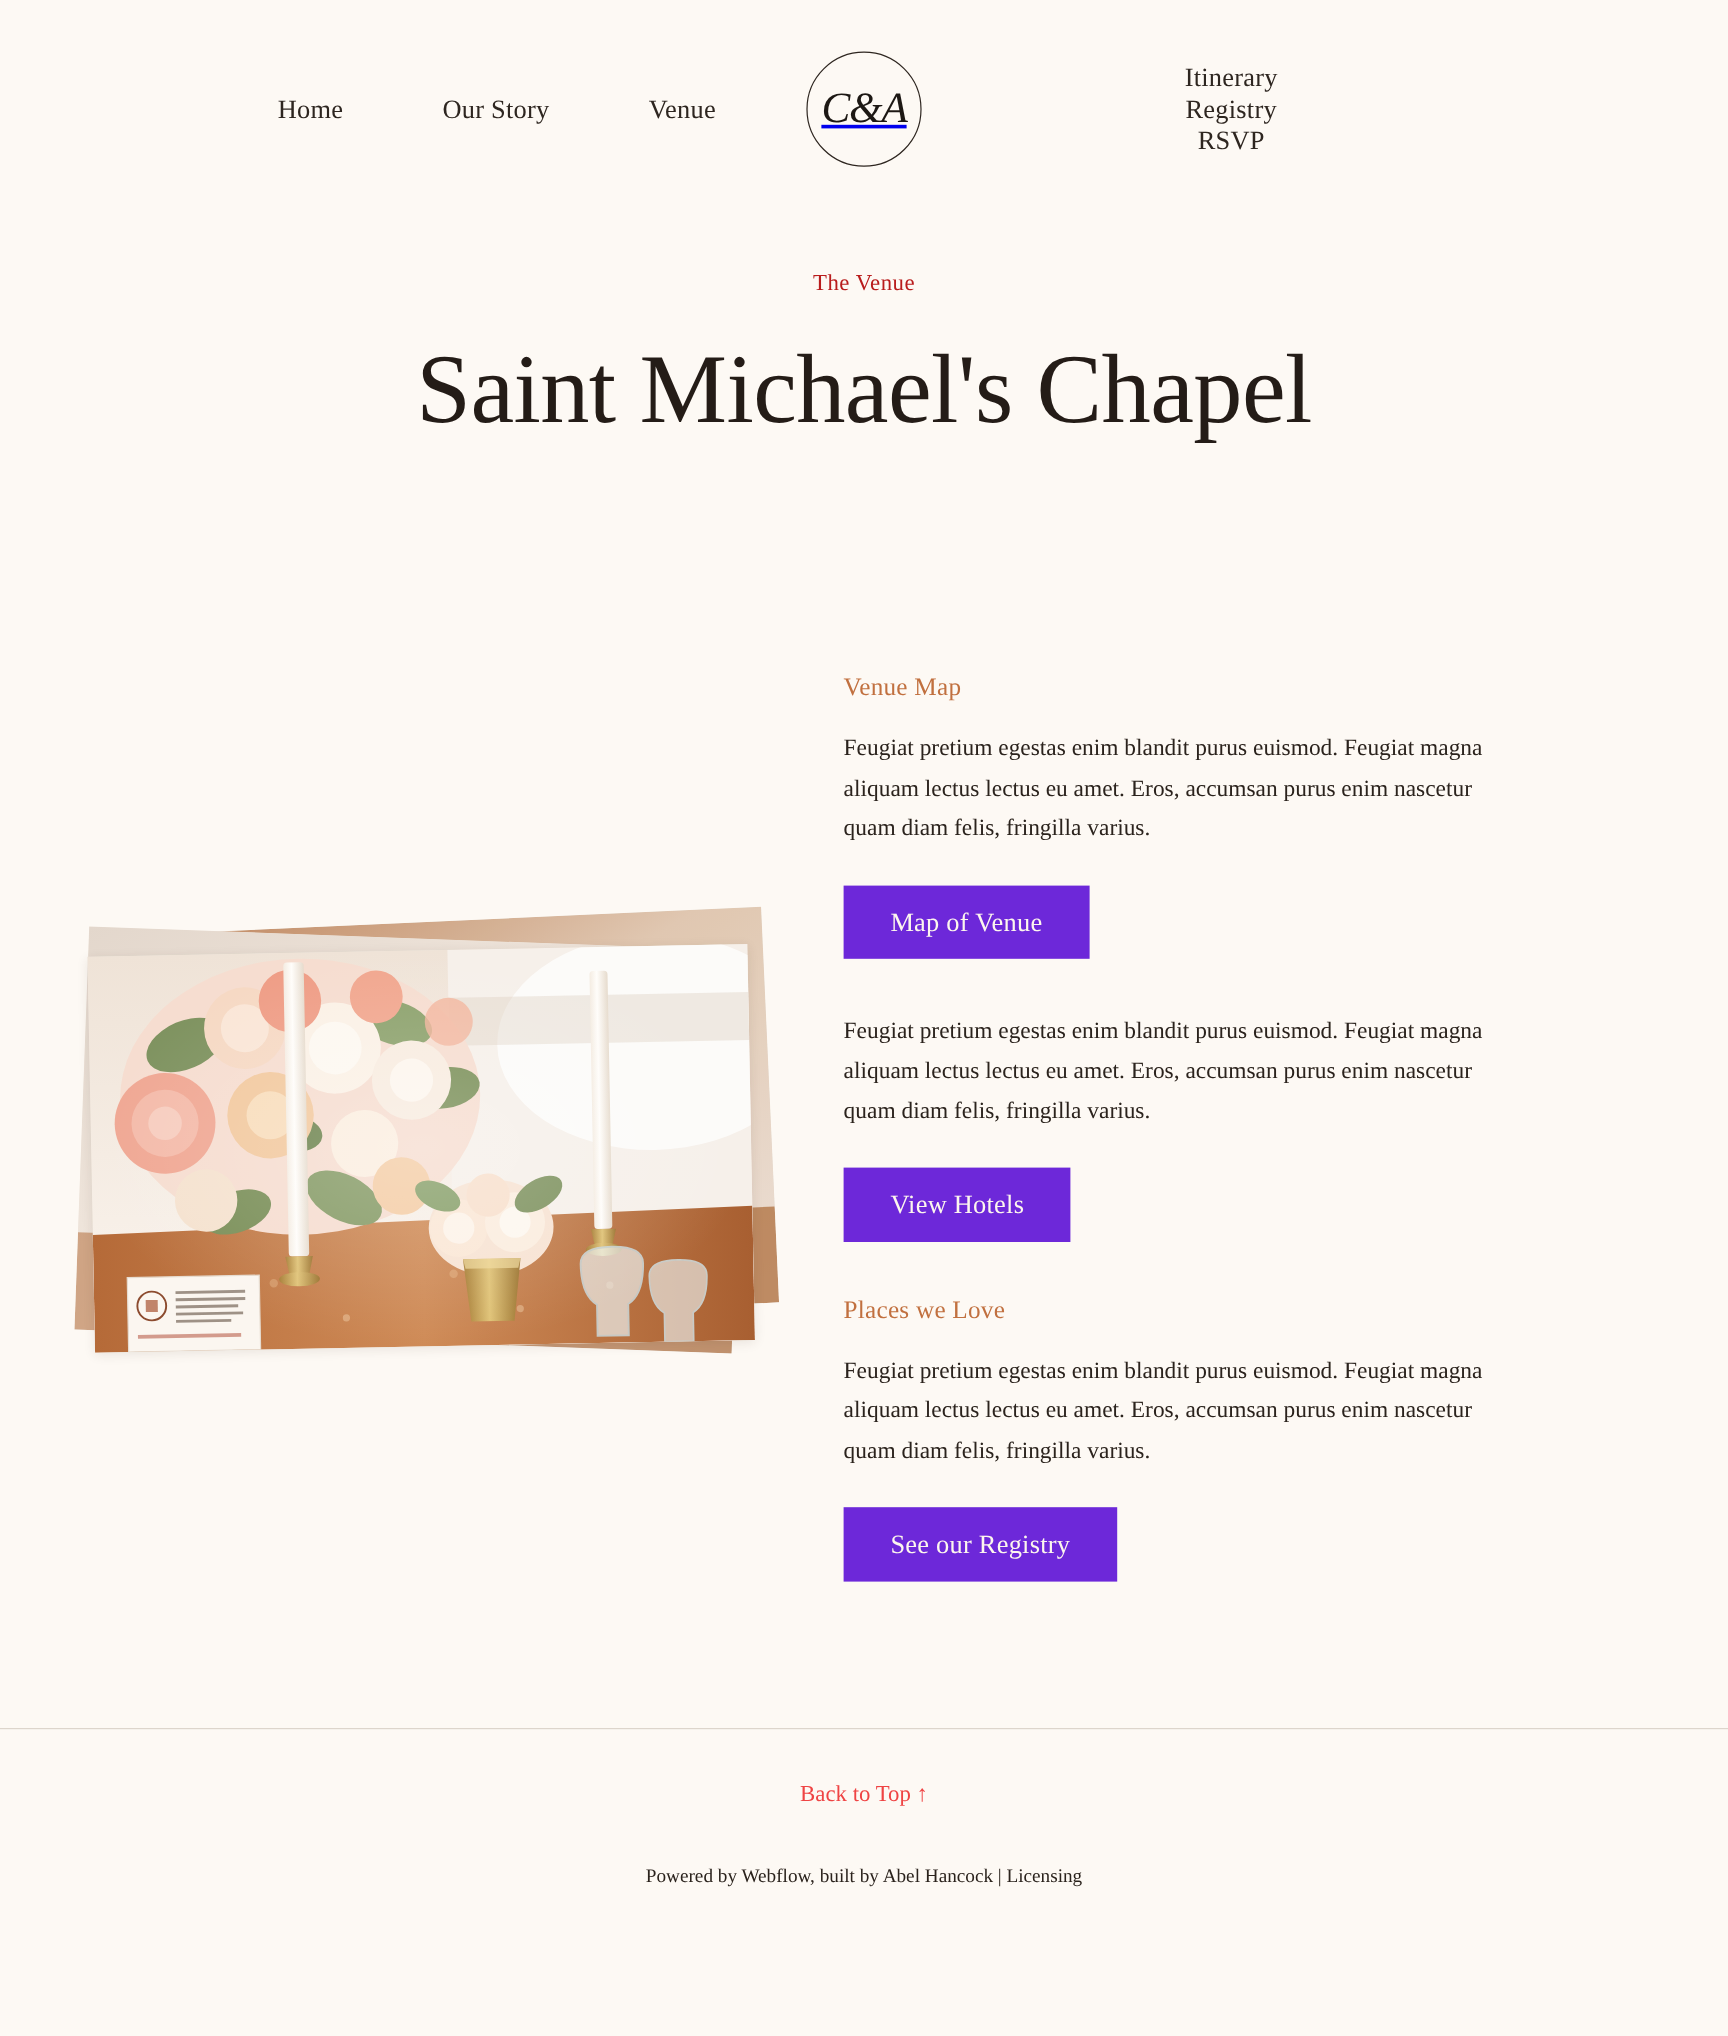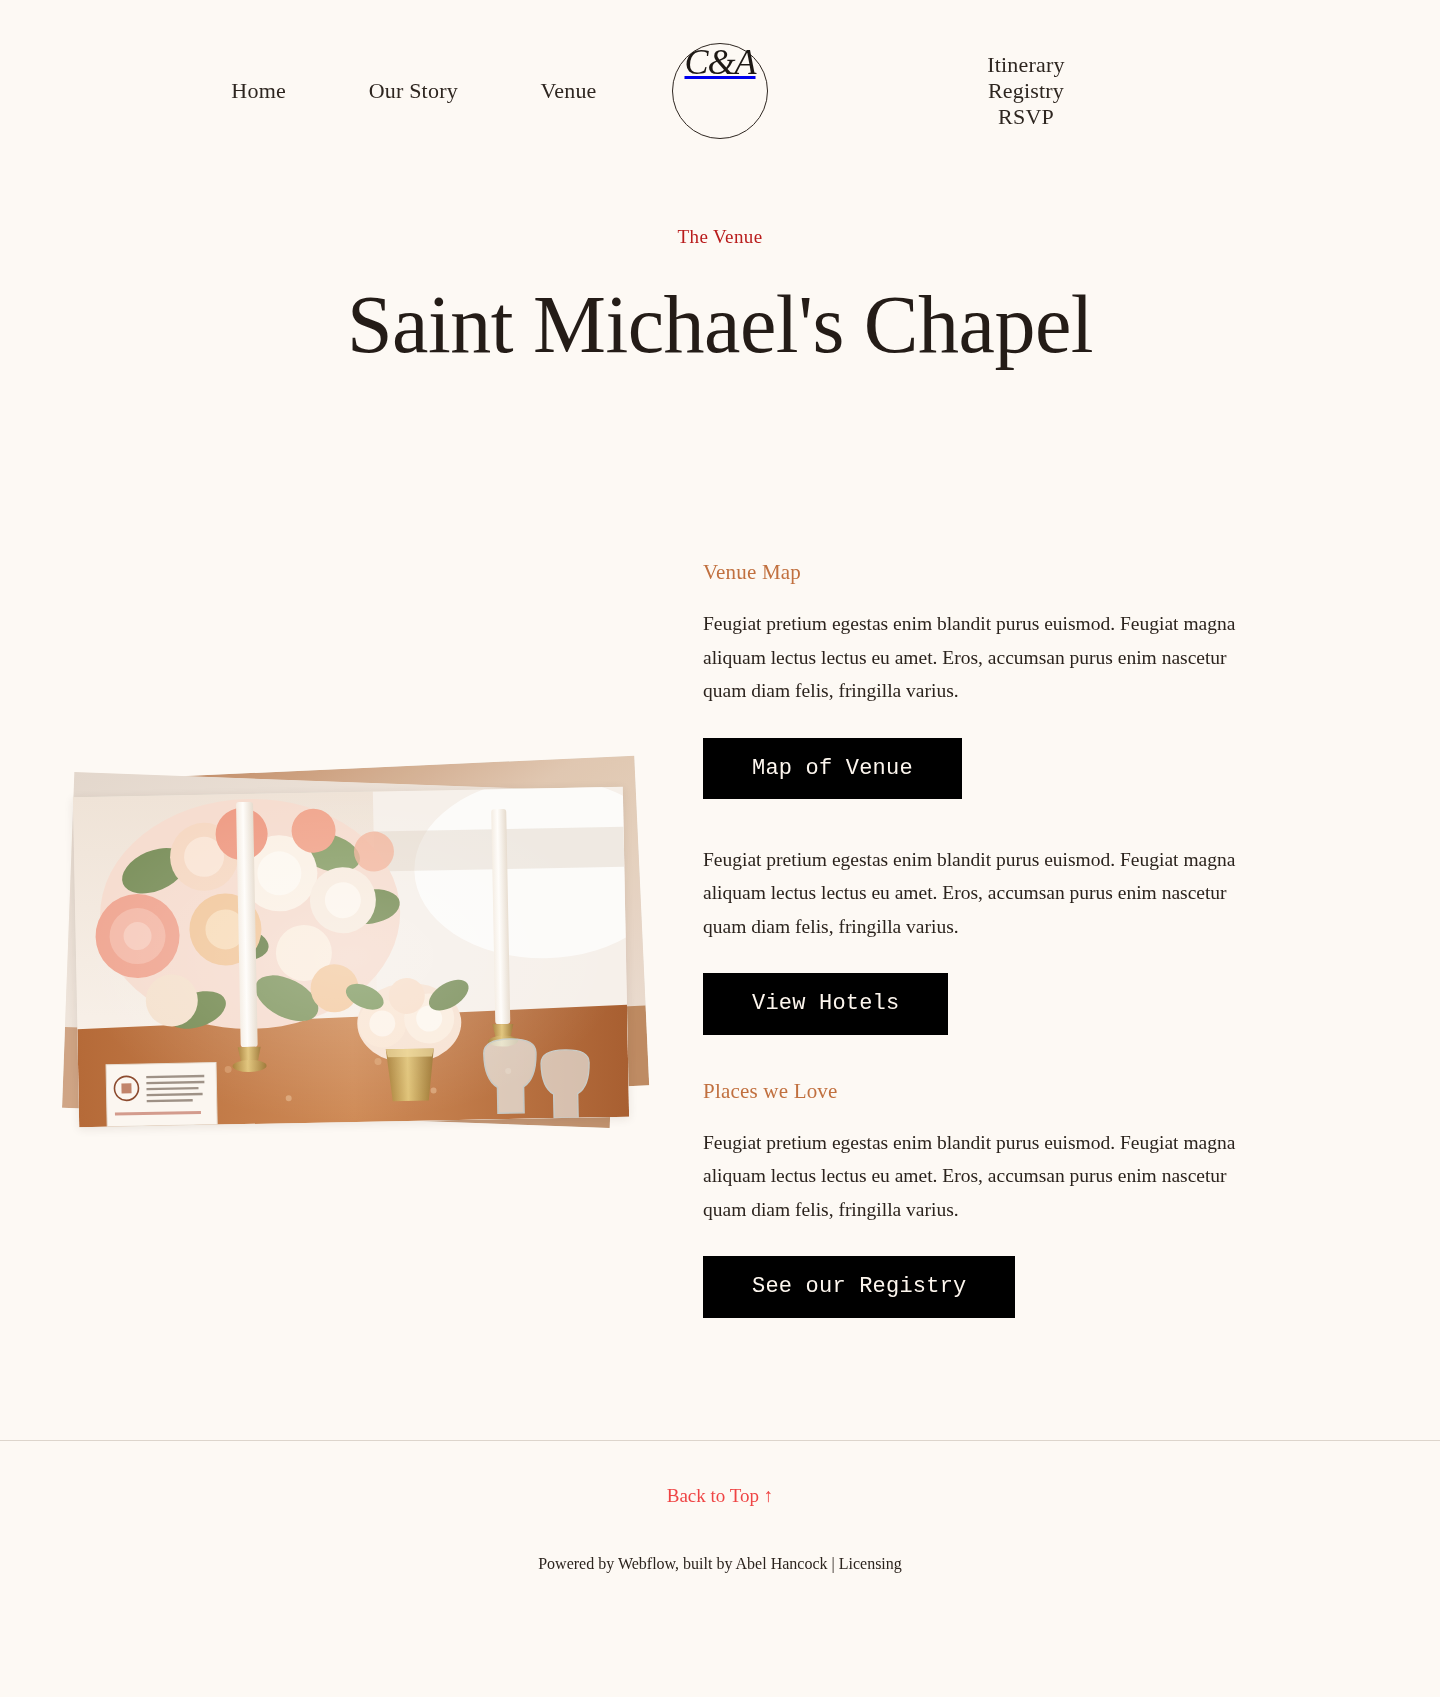--- a/index.html
+++ b/index.html
@@ -54,21 +54,21 @@
     white-space: nowrap;
     cursor: pointer;
   }
 
   .logo {
     width: 96px;
     height: 96px;
     border: 1.4px solid #2e2620;
     border-radius: 50%;
     display: flex;
-    align-items: flex-start;
+    align-items: center;
     justify-content: center;
     flex: 0 0 auto;
     margin: 0 6px;
     cursor: pointer;
   }
   .logo-text {
     font-family: "Liberation Serif", "DejaVu Serif", serif;
     font-style: italic;
     font-size: 36px;
     color: #1d1814;
@@ -158,27 +158,27 @@
   }
   .block-body {
     font-size: 19.5px;
     line-height: 1.72;
     color: #2b231d;
     width: 543px;
     margin-bottom: 30px;
   }
   .btn {
     display: inline-block;
-    background: #000000;
+    background: #6d28d9;
     color: #fdf6ee;
     border: none;
-    font-family: Liberation Mono, monospace;
+    font-family: Liberation Serif, serif;
     font-size: 22px;
     letter-spacing: 0.2px;
-    padding: 18px 49px;
+    padding: 18px 39px;
     cursor: pointer;
     line-height: 1.15;
   }
 
   
   .divider {
     position: absolute;
     top: 1440px;
     left: 0;
     width: 1440px;

